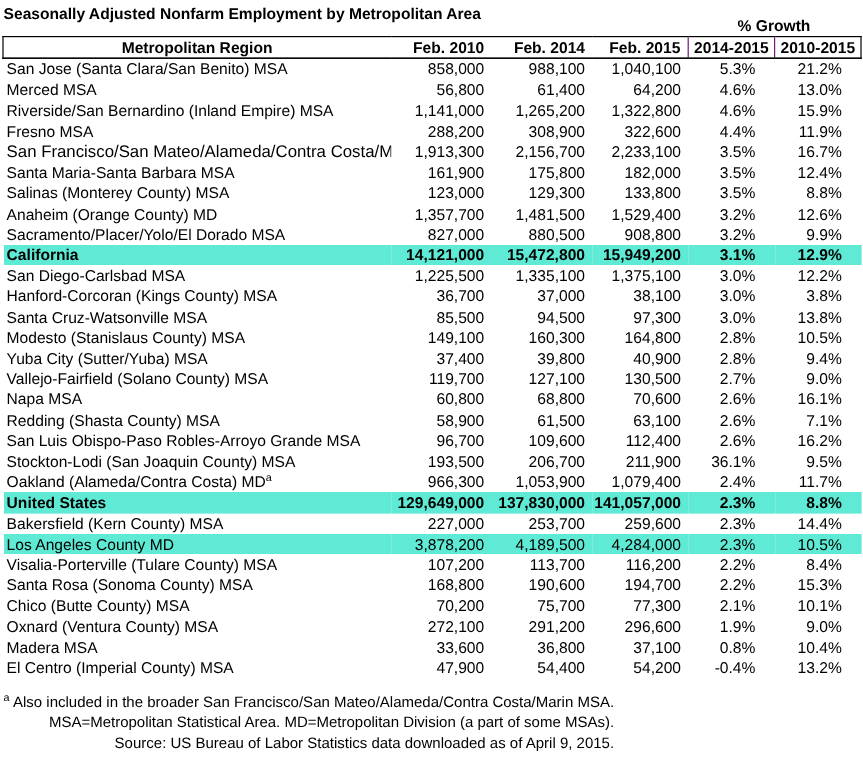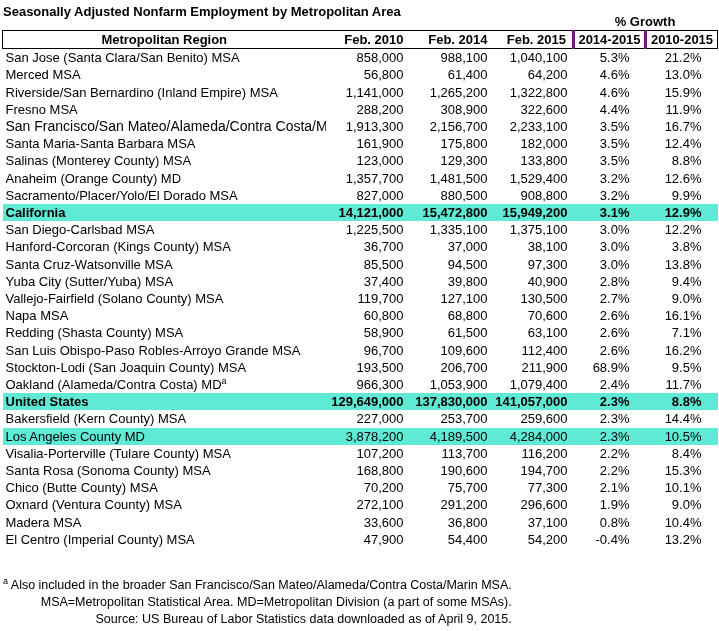--- a/index.html
+++ b/index.html
@@ -26,21 +26,21 @@
   th, td {
     padding:0; height:17.2px; line-height:17.2px;
     white-space:nowrap; overflow:hidden; font-weight:normal;
   }
   thead th {
     font-weight:bold;
     border-top:1px solid #000; border-bottom:1px solid #000;
   }
   th.h-region { text-align:center; border-left:1px solid #000; }
   th.h-num { text-align:right; padding-right:6px; }
-  th.h-pct { text-align:center; border-left:3px solid #701a75; }
+  th.h-pct { text-align:center; border-left:1px solid #701a75; }
   th.h-pct-last { border-right:1px solid #000; }
   td.region { text-align:left; padding-left:3px; }
   td.region.shrink { font-size:14px; }
   td.num { text-align:right; padding-right:6px; }
   td.pct { text-align:right; padding-right:16px; }
   tr.hl td { background:#5eead4; }
   tr.bold td { font-weight:bold; }
   sup { font-size:9px; line-height:0; vertical-align:super; }
   .footnotes {
     position:absolute; left:3px; top:577px;
@@ -173,20 +173,28 @@
       </tr>
       <tr>
         <td class="region">Santa Cruz-Watsonville MSA</td>
         <td class="num">85,500</td>
         <td class="num">94,500</td>
         <td class="num">97,300</td>
         <td class="pct">3.0%</td>
         <td class="pct">13.8%</td>
       </tr>
       <tr>
+        <td class="region">Modesto (Stanislaus County) MSA</td>
+        <td class="num">149,100</td>
+        <td class="num">160,300</td>
+        <td class="num">164,800</td>
+        <td class="pct">2.8%</td>
+        <td class="pct">10.5%</td>
+      </tr>
+      <tr>
         <td class="region">Yuba City (Sutter/Yuba) MSA</td>
         <td class="num">37,400</td>
         <td class="num">39,800</td>
         <td class="num">40,900</td>
         <td class="pct">2.8%</td>
         <td class="pct">9.4%</td>
       </tr>
       <tr>
         <td class="region">Vallejo-Fairfield (Solano County) MSA</td>
         <td class="num">119,700</td>
@@ -217,21 +225,21 @@
         <td class="num">109,600</td>
         <td class="num">112,400</td>
         <td class="pct">2.6%</td>
         <td class="pct">16.2%</td>
       </tr>
       <tr>
         <td class="region">Stockton-Lodi (San Joaquin County) MSA</td>
         <td class="num">193,500</td>
         <td class="num">206,700</td>
         <td class="num">211,900</td>
-        <td class="pct">68.9%</td>
+        <td class="pct">36.1%</td>
         <td class="pct">9.5%</td>
       </tr>
       <tr>
         <td class="region">Oakland (Alameda/Contra Costa) MD<sup>a</sup></td>
         <td class="num">966,300</td>
         <td class="num">1,053,900</td>
         <td class="num">1,079,400</td>
         <td class="pct">2.4%</td>
         <td class="pct">11.7%</td>
       </tr>

